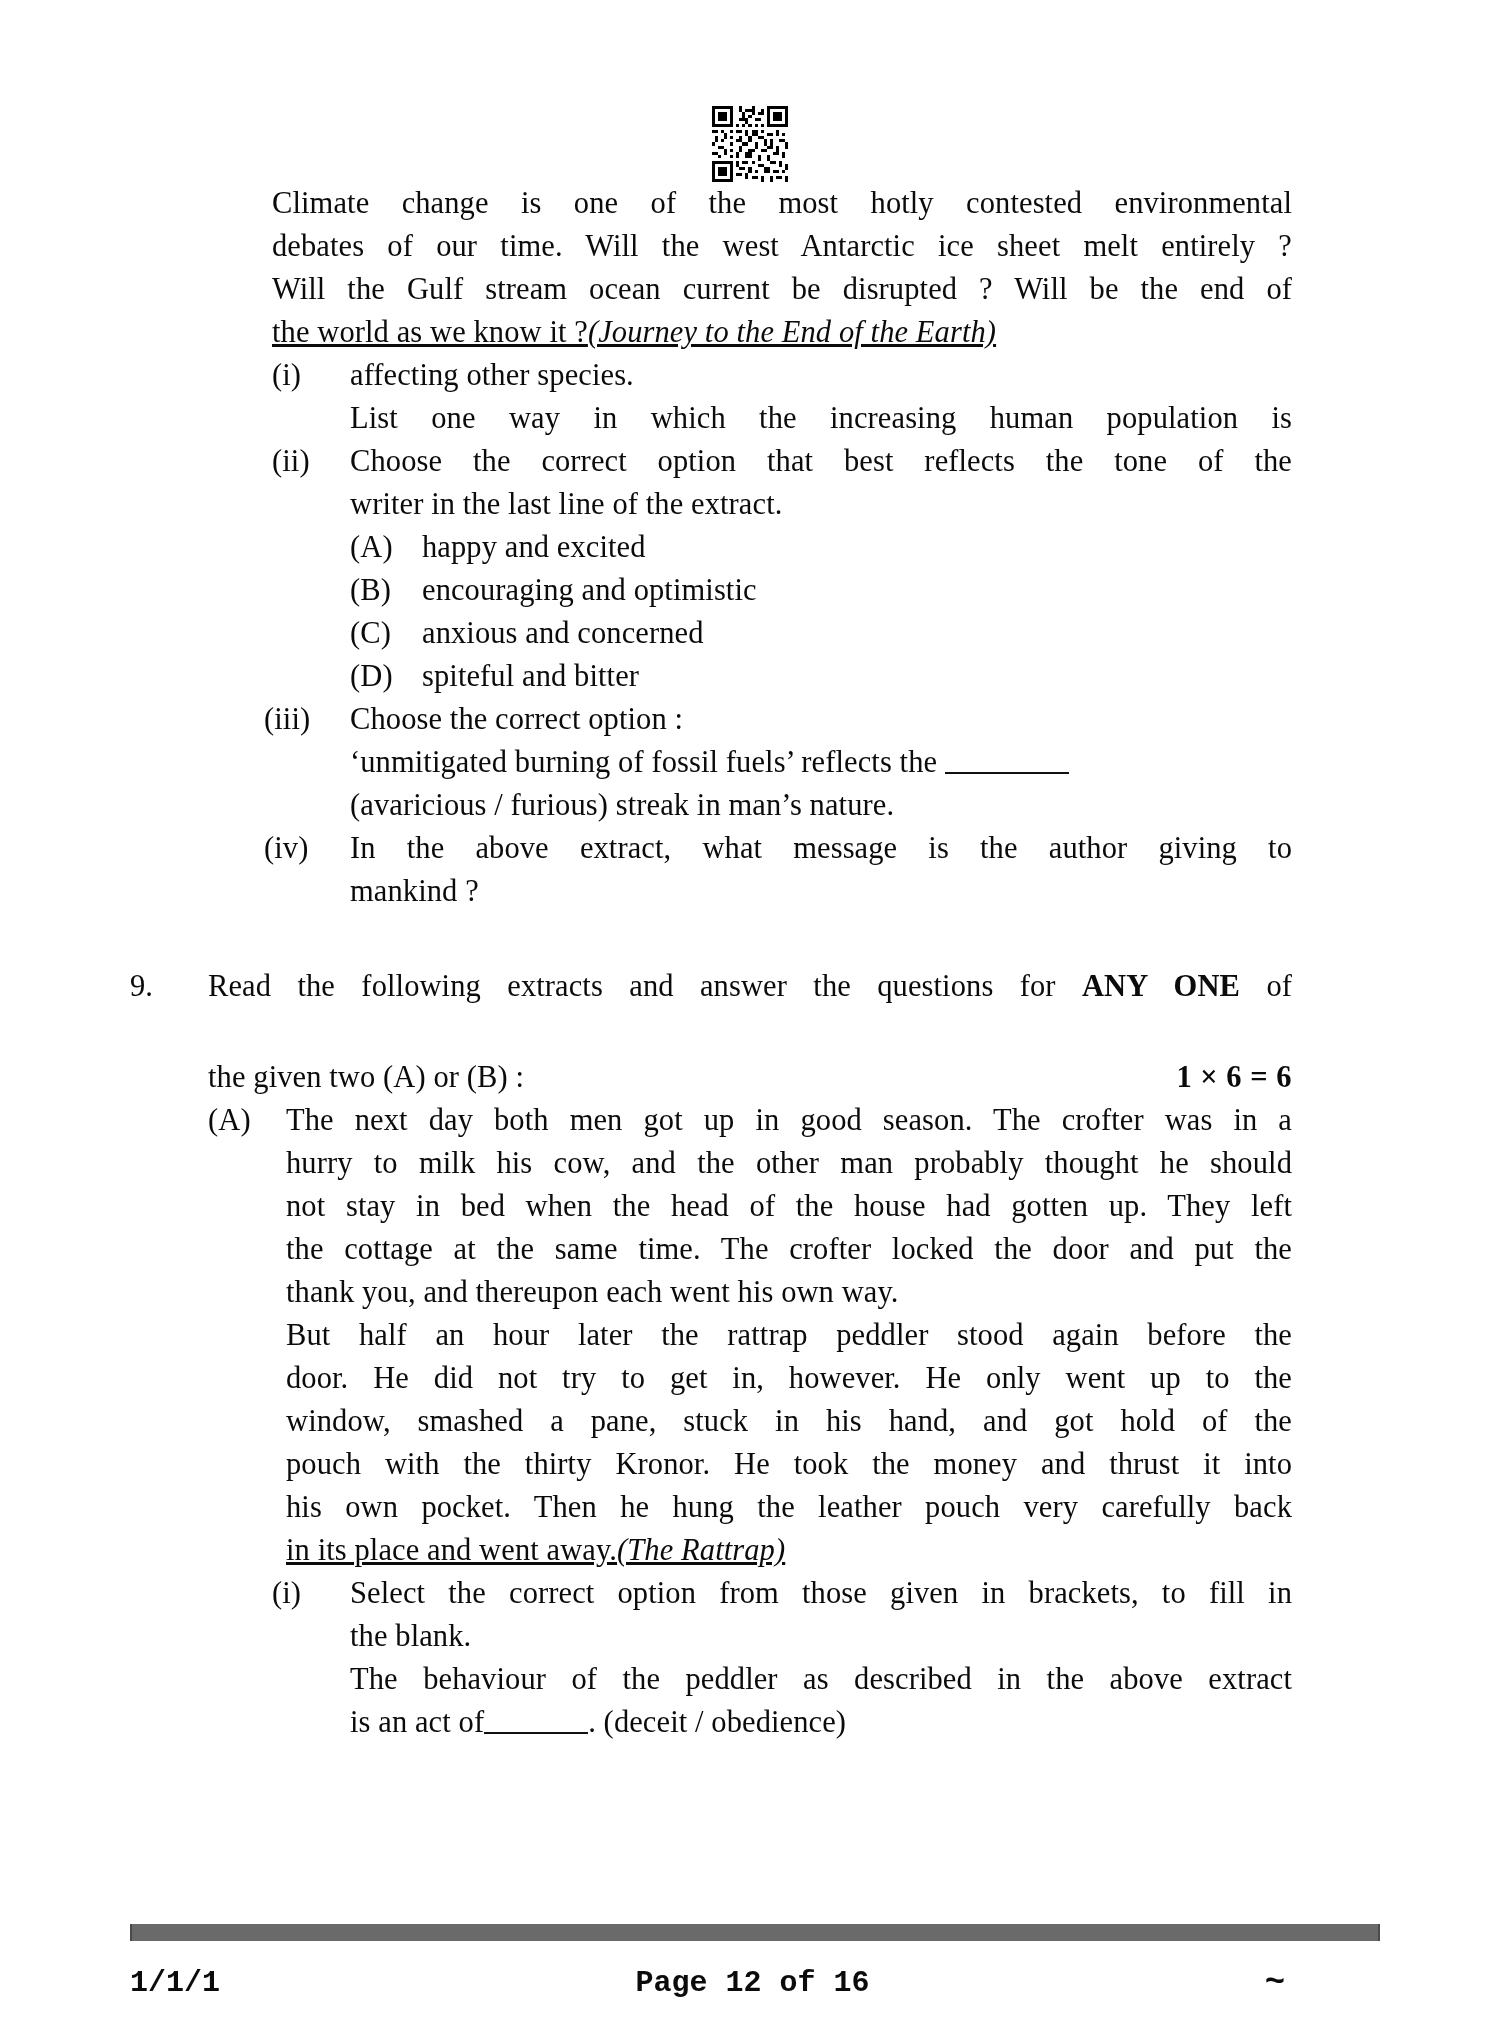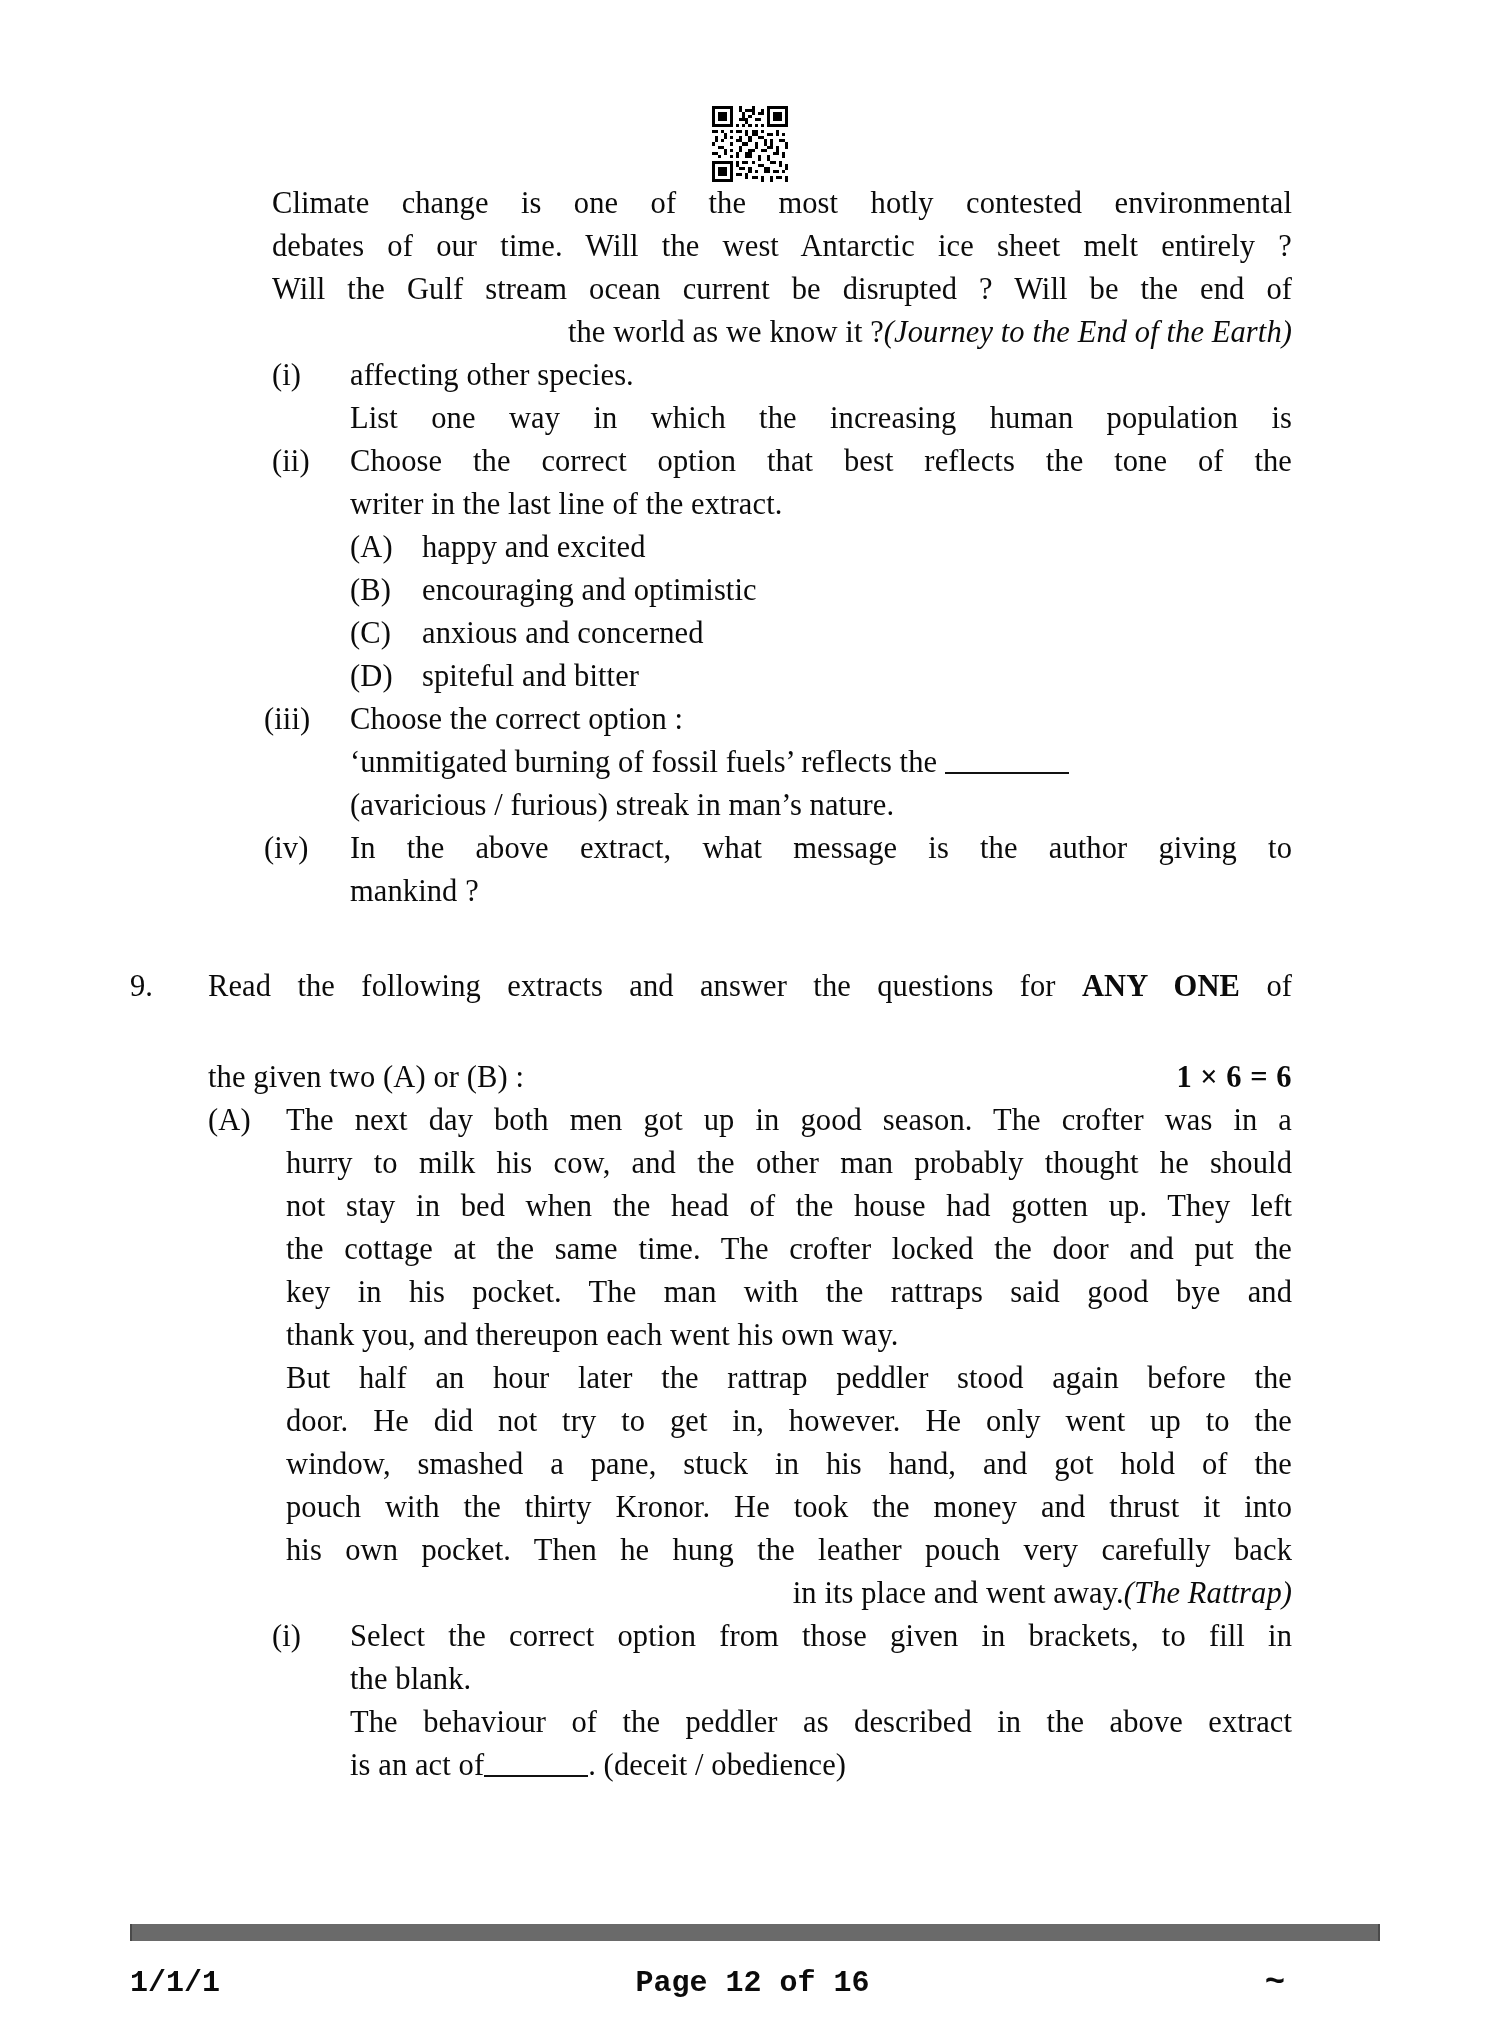--- a/index.html
+++ b/index.html
@@ -81,22 +81,23 @@
   .hang > .lbl.wide { left: -86px; width: 86px; }
 
   
   .j { text-align: justify; text-align-last: justify; }
   .nj { text-align: justify; text-align-last: left; }
   .bold { font-weight: bold; }
 
   
   .attrline {
     display: flex;
-    justify-content: flex-end;
+    justify-content: flex-start;
     align-items: baseline;
+    text-decoration: underline;
   }
   .attrline .attrib { font-style: italic; white-space: nowrap; }
   .attrline .lead { white-space: nowrap; }
 
   .marksline {
     display: flex;
     justify-content: space-between;
     align-items: baseline;
     margin-top: 48px;
   }
@@ -317,21 +318,20 @@
         <span class="marks">1 × 6 = 6</span>
       </div>
     </div>
 
     <div class="col-Atext hang">
       <span class="lbl line">(A)</span>
       <div class="line j">The next day both men got up in good season. The crofter was in a</div>
       <div class="line j">hurry to milk his cow, and the other man probably thought he should</div>
       <div class="line j">not stay in bed when the head of the house had gotten up. They left</div>
       <div class="line j">the cottage at the same time. The crofter locked the door and put the</div>
-      <div class="line j">key in his pocket. The man with the rattraps said good bye and</div>
       <div class="line nj">thank you, and thereupon each went his own way.</div>
 
       <div class="line j">But half an hour later the rattrap peddler stood again before the</div>
       <div class="line j">door. He did not try to get in, however. He only went up to the</div>
       <div class="line j">window, smashed a pane, stuck in his hand, and got hold of the</div>
       <div class="line j">pouch with the thirty Kronor. He took the money and thrust it into</div>
       <div class="line j">his own pocket. Then he hung the leather pouch very carefully back</div>
       <div class="line attrline">
         <span class="lead">in its place and went away.</span>
         <span class="attrib">(The Rattrap)</span>

